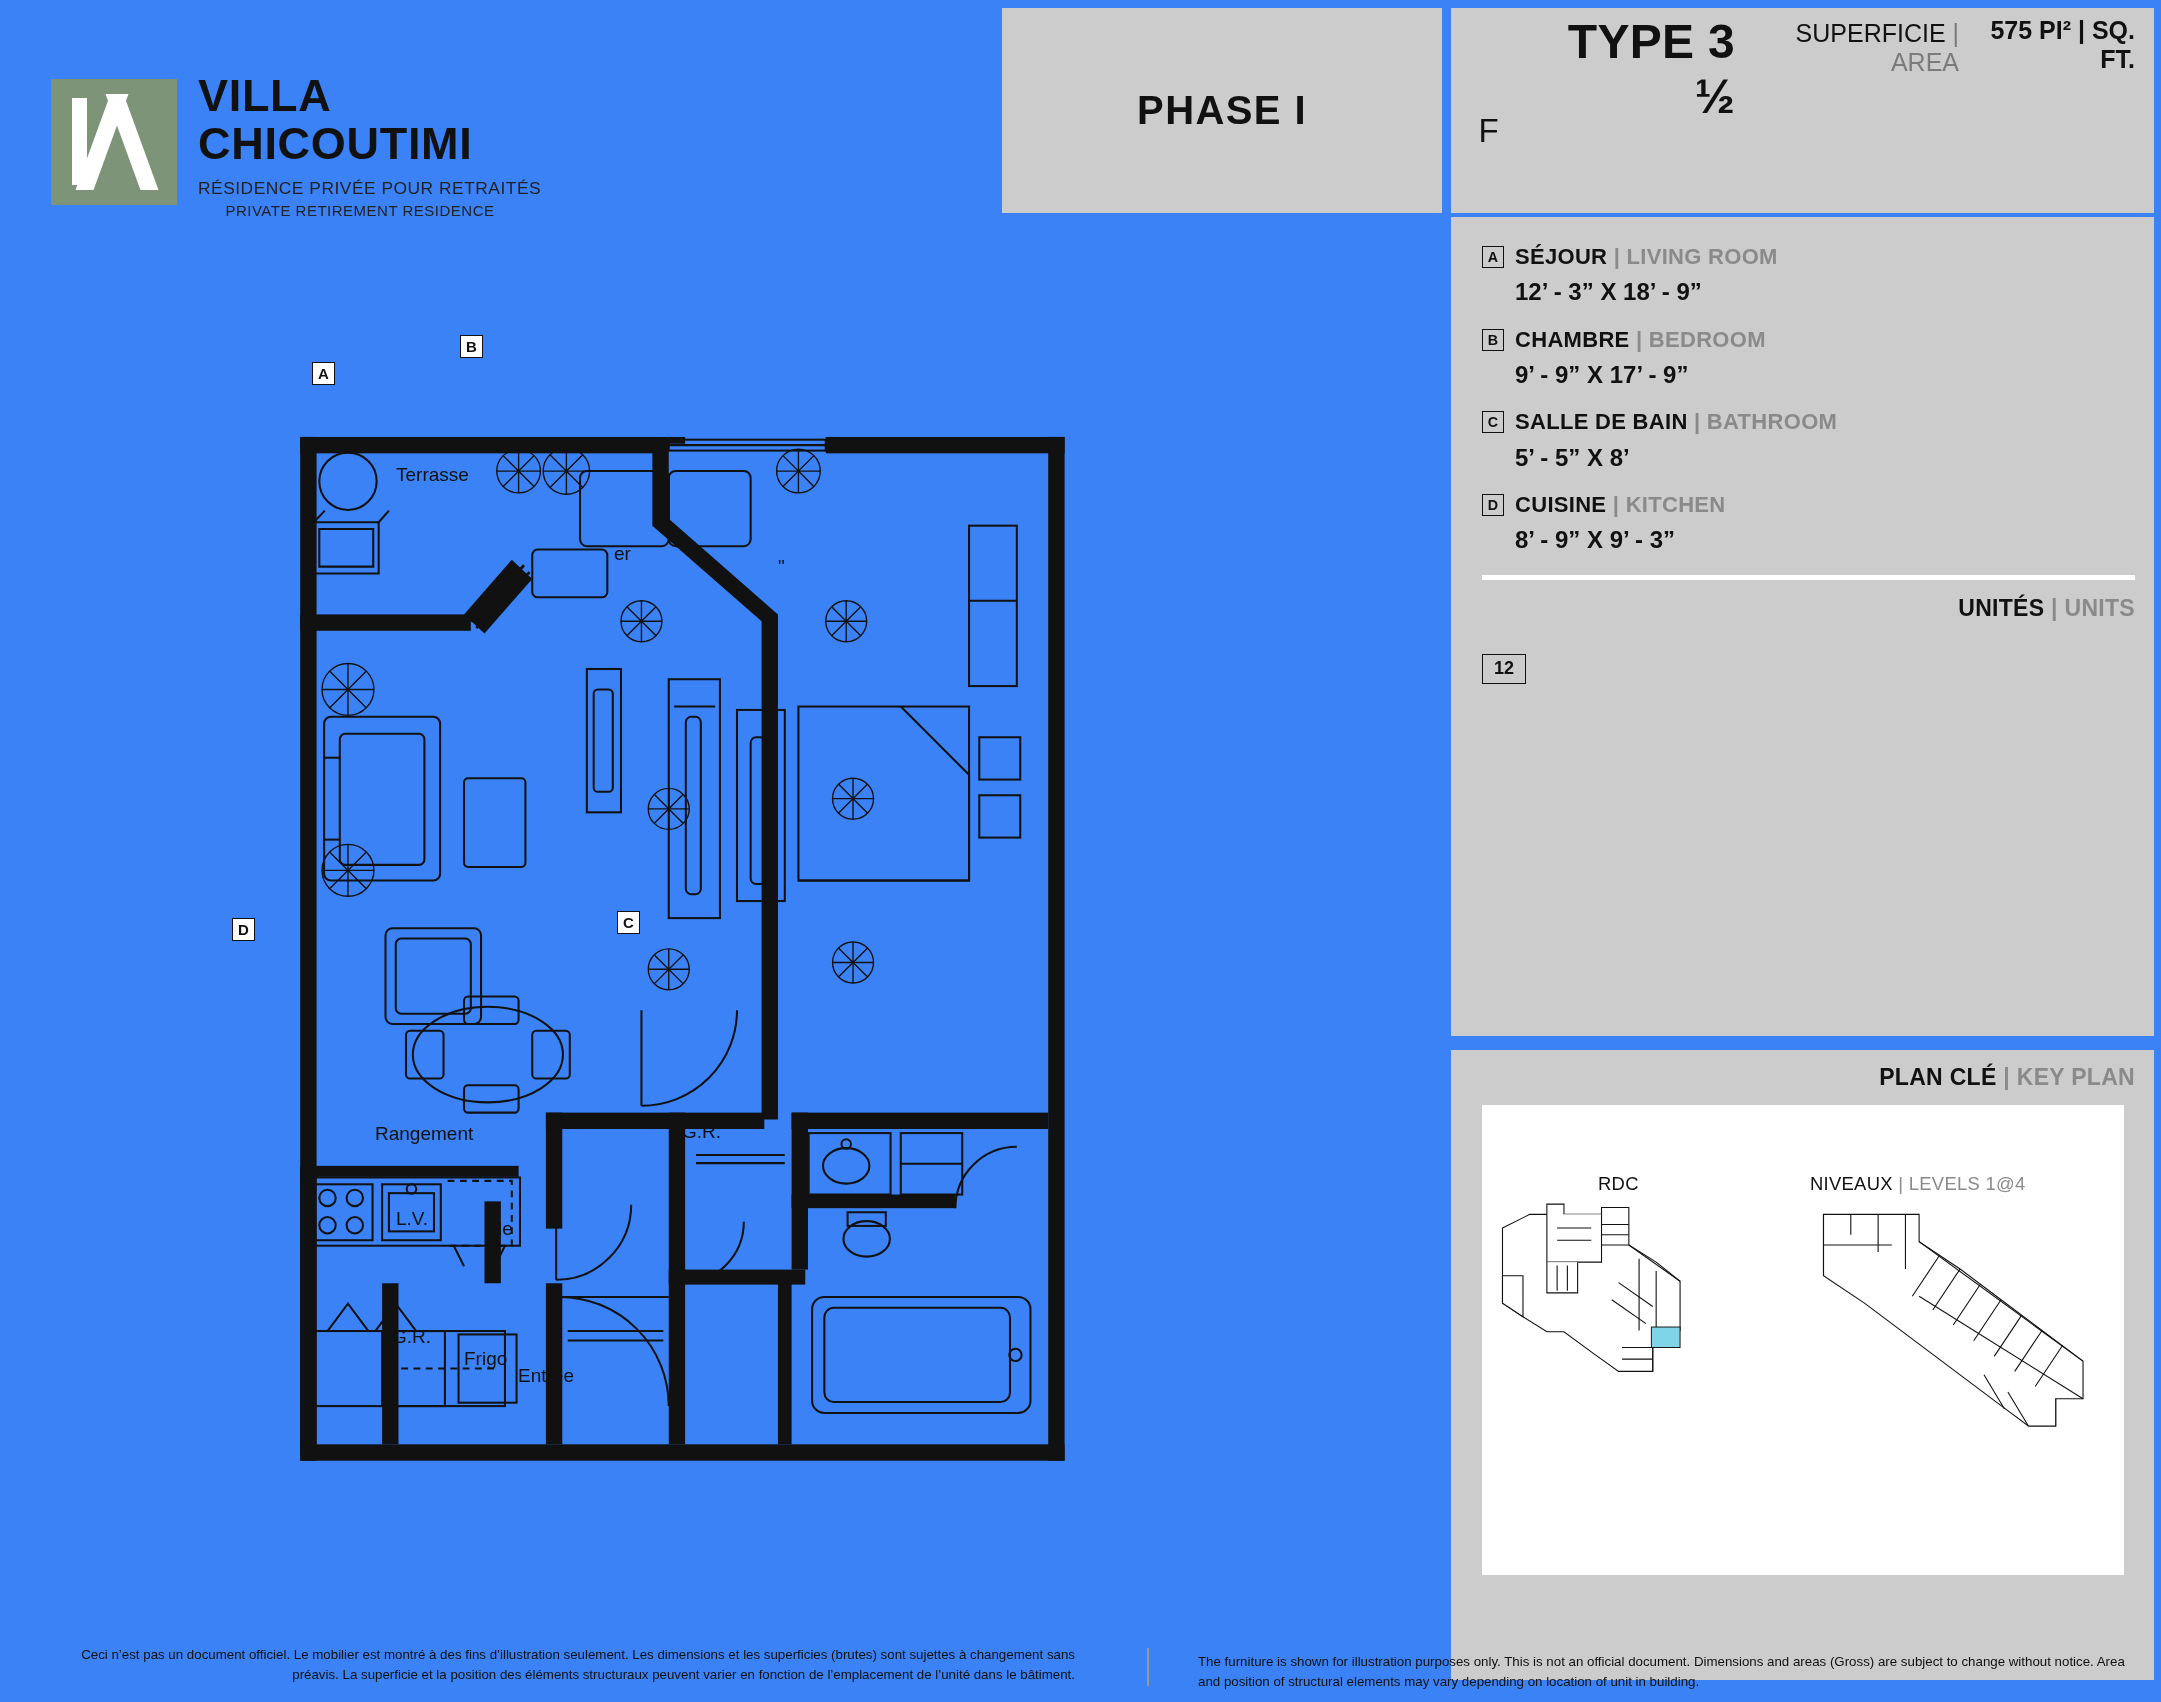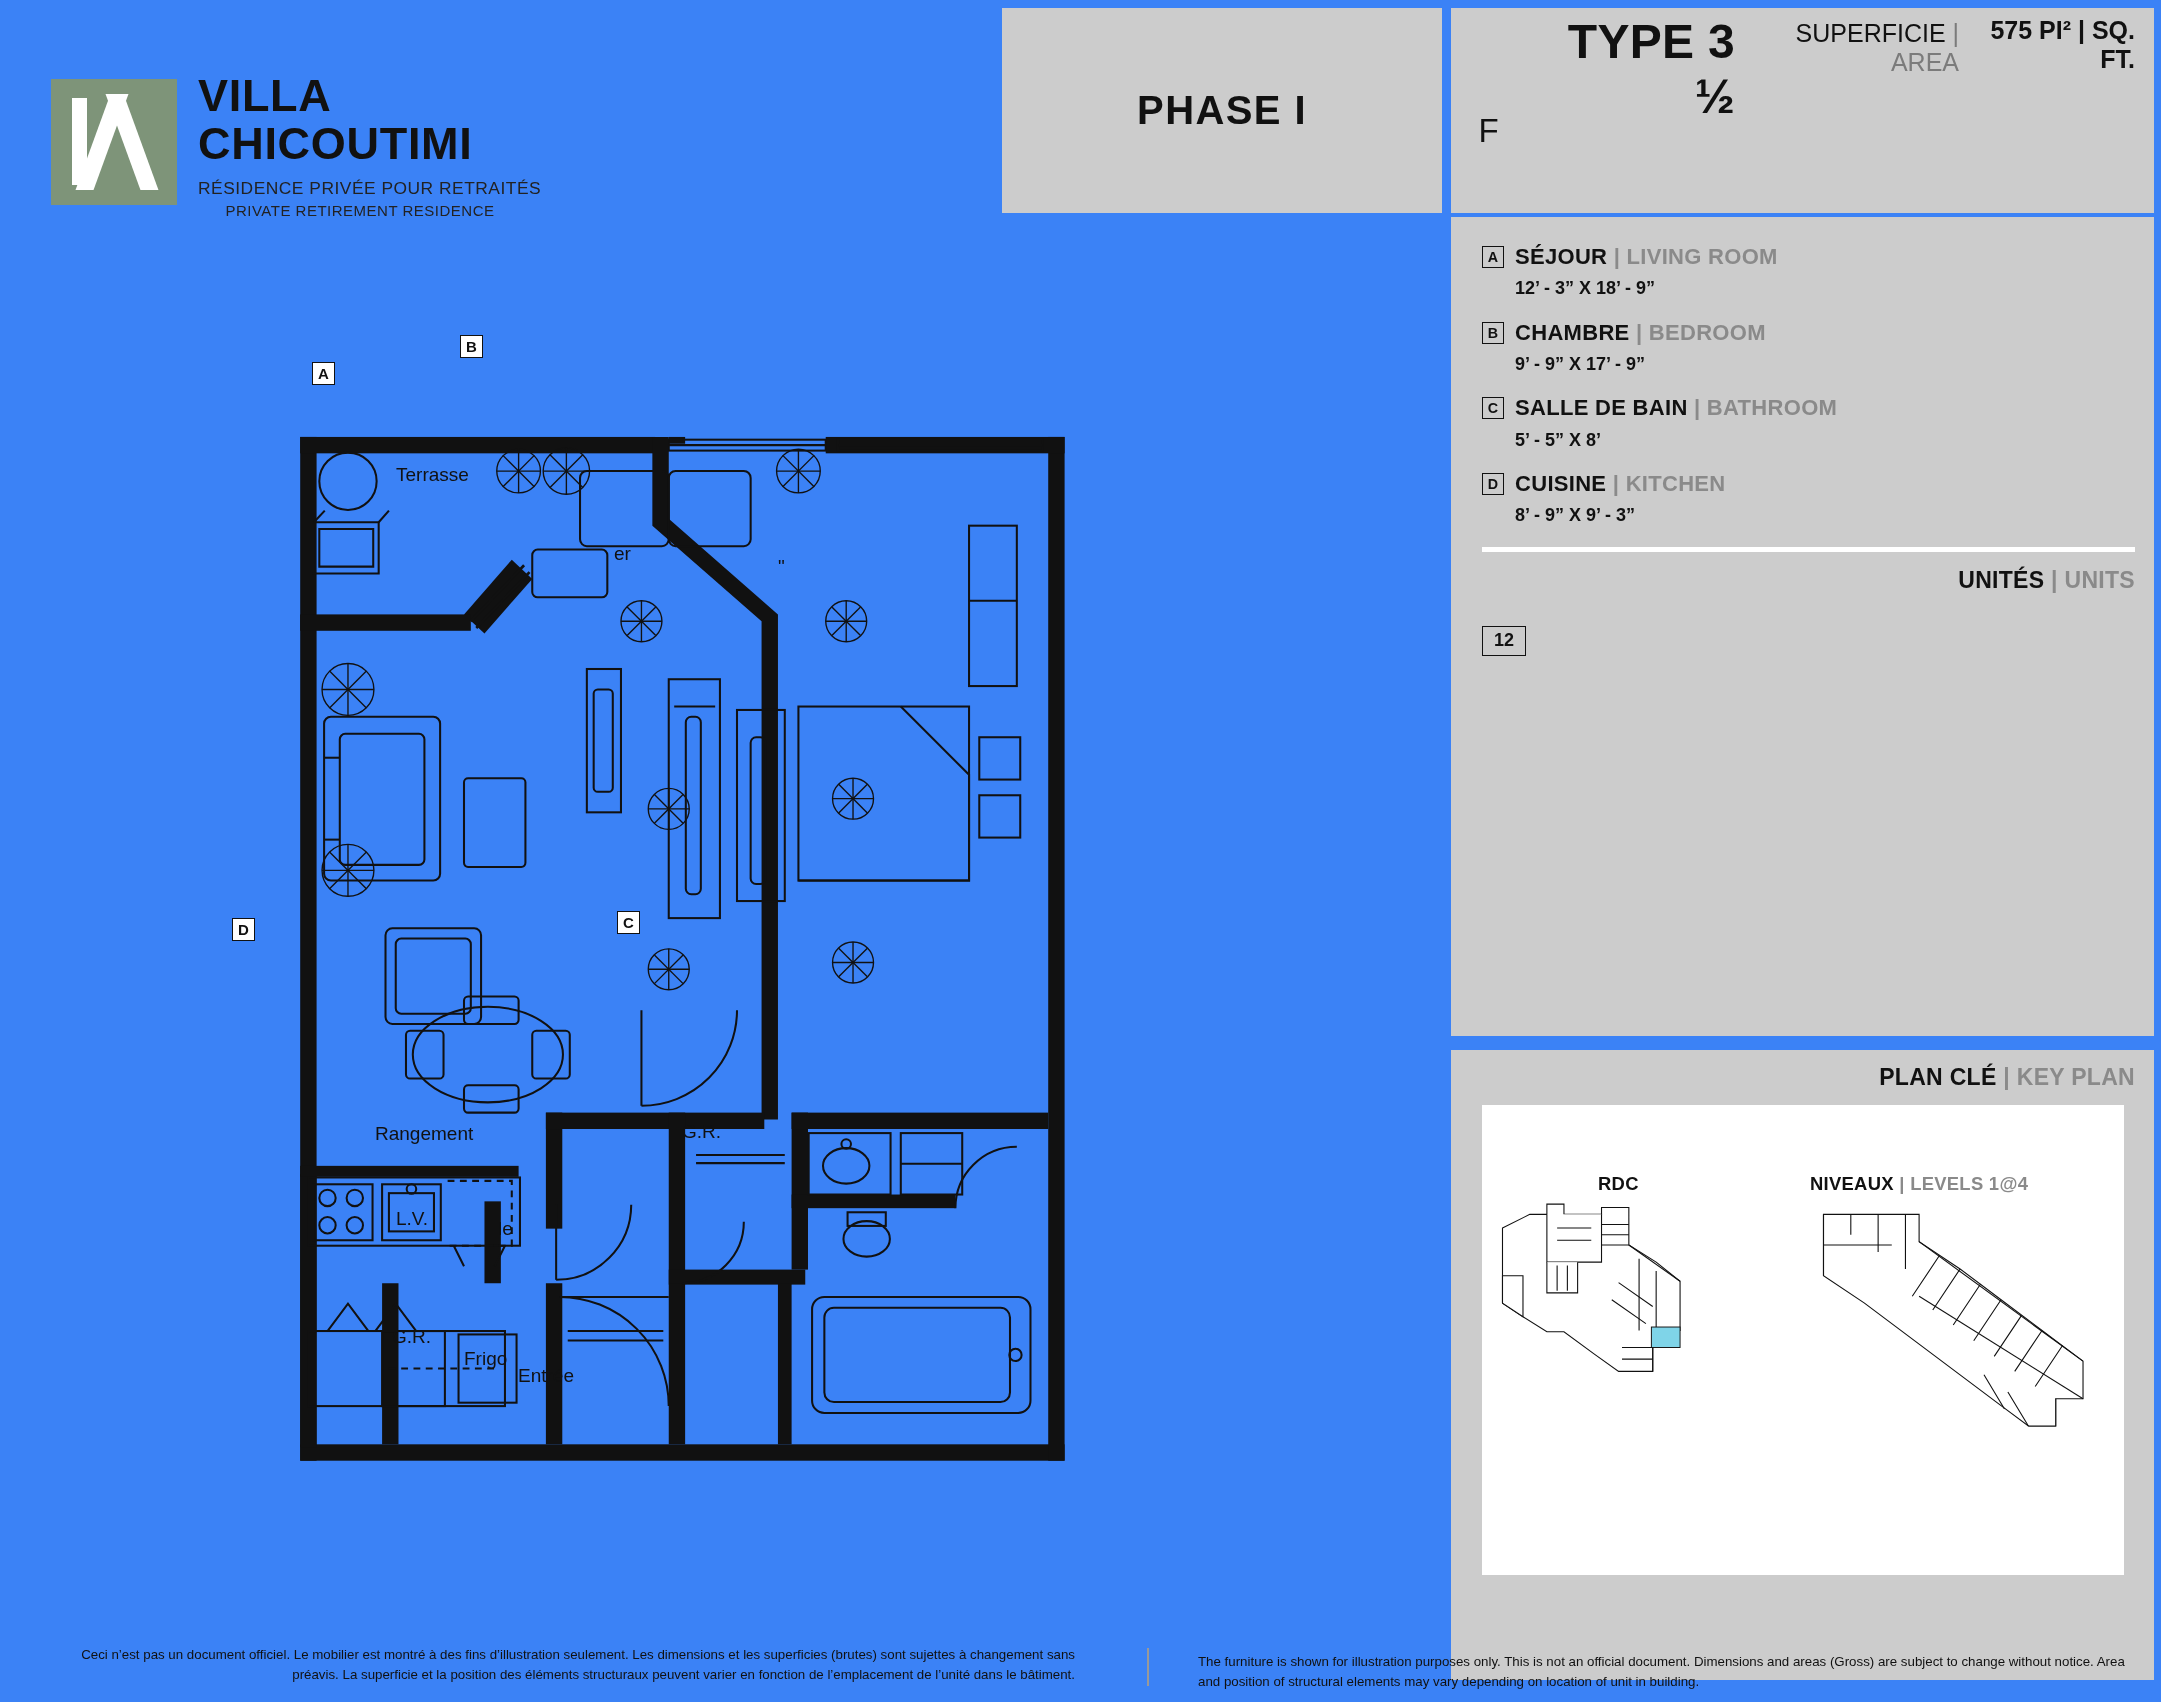--- a/index.html
+++ b/index.html
@@ -140,21 +140,21 @@
     display: flex; align-items: center; justify-content: center;
     margin-right: 11px;
     color: #111;
   }
   .legend-name {
     font-size: 22px; font-weight: bold; color: #111; letter-spacing: 0.3px;
   }
   .legend-name .en { color: #8a8a8a; font-weight: bold; }
   .legend-dims {
     margin-top: 8.2px; margin-left: 33px;
-    font-size: 18px; font-weight: bold; color: #111;
+    font-size: 24px; font-weight: bold; color: #111;
   }
   #units-divider {
     margin: 16.4px 0 0 0;
     height: 4.8px; background: #ffffff;
     width: 100%;
   }
   #units-title {
     text-align: right;
     margin-top: 15px;
     font-size: 23px; font-weight: bold; color: #111; letter-spacing: 0.3px;
@@ -183,21 +183,21 @@
   }
   #keyplan-title .en { color: #8a8a8a; }
   #keyplan-white {
     position: absolute;
     left: 31px; top: 55px;
     width: 642px; height: 470px;
     background: #ffffff;
   }
   .kp-col-label {
     position: absolute;
-    font-size: 18.4px; font-weight: bold; color: #111; letter-spacing: 0.3px;
+    font-size: 18.4px; font-weight: normal; color: #111; letter-spacing: 0.3px;
   }
   #kp-label-rdc { left: 116px; top: 68px; }
   #kp-label-levels { left: 328px; top: 68px; }
   #kp-label-levels .en { color: #8a8a8a; }
 
   
   #footer {
     position: absolute;
     left: 0; top: 1645px;
     width: 2161px; height: 57px;

